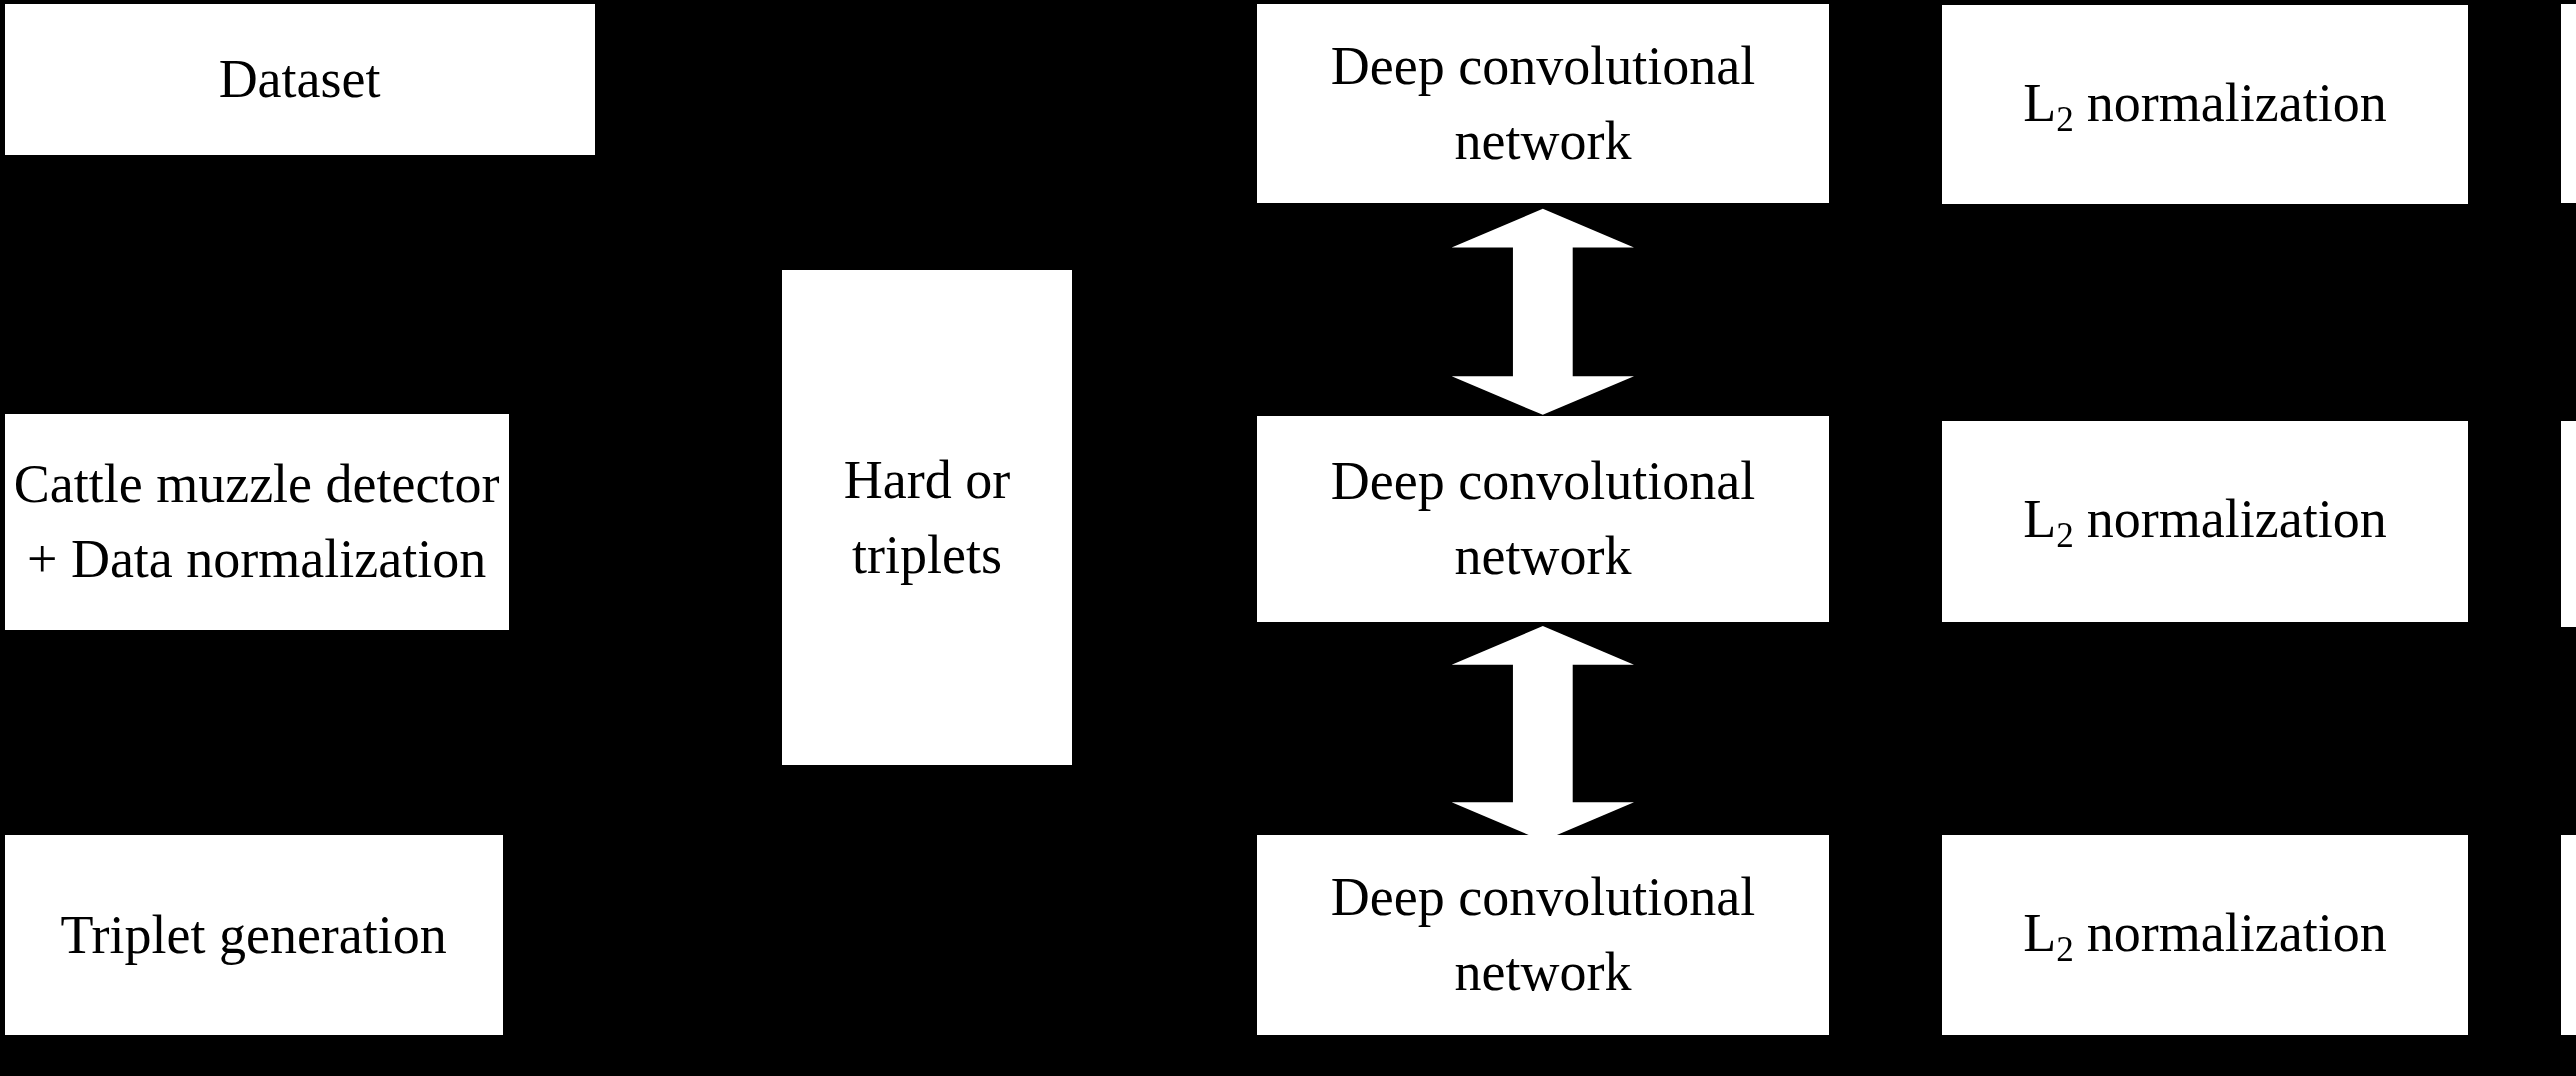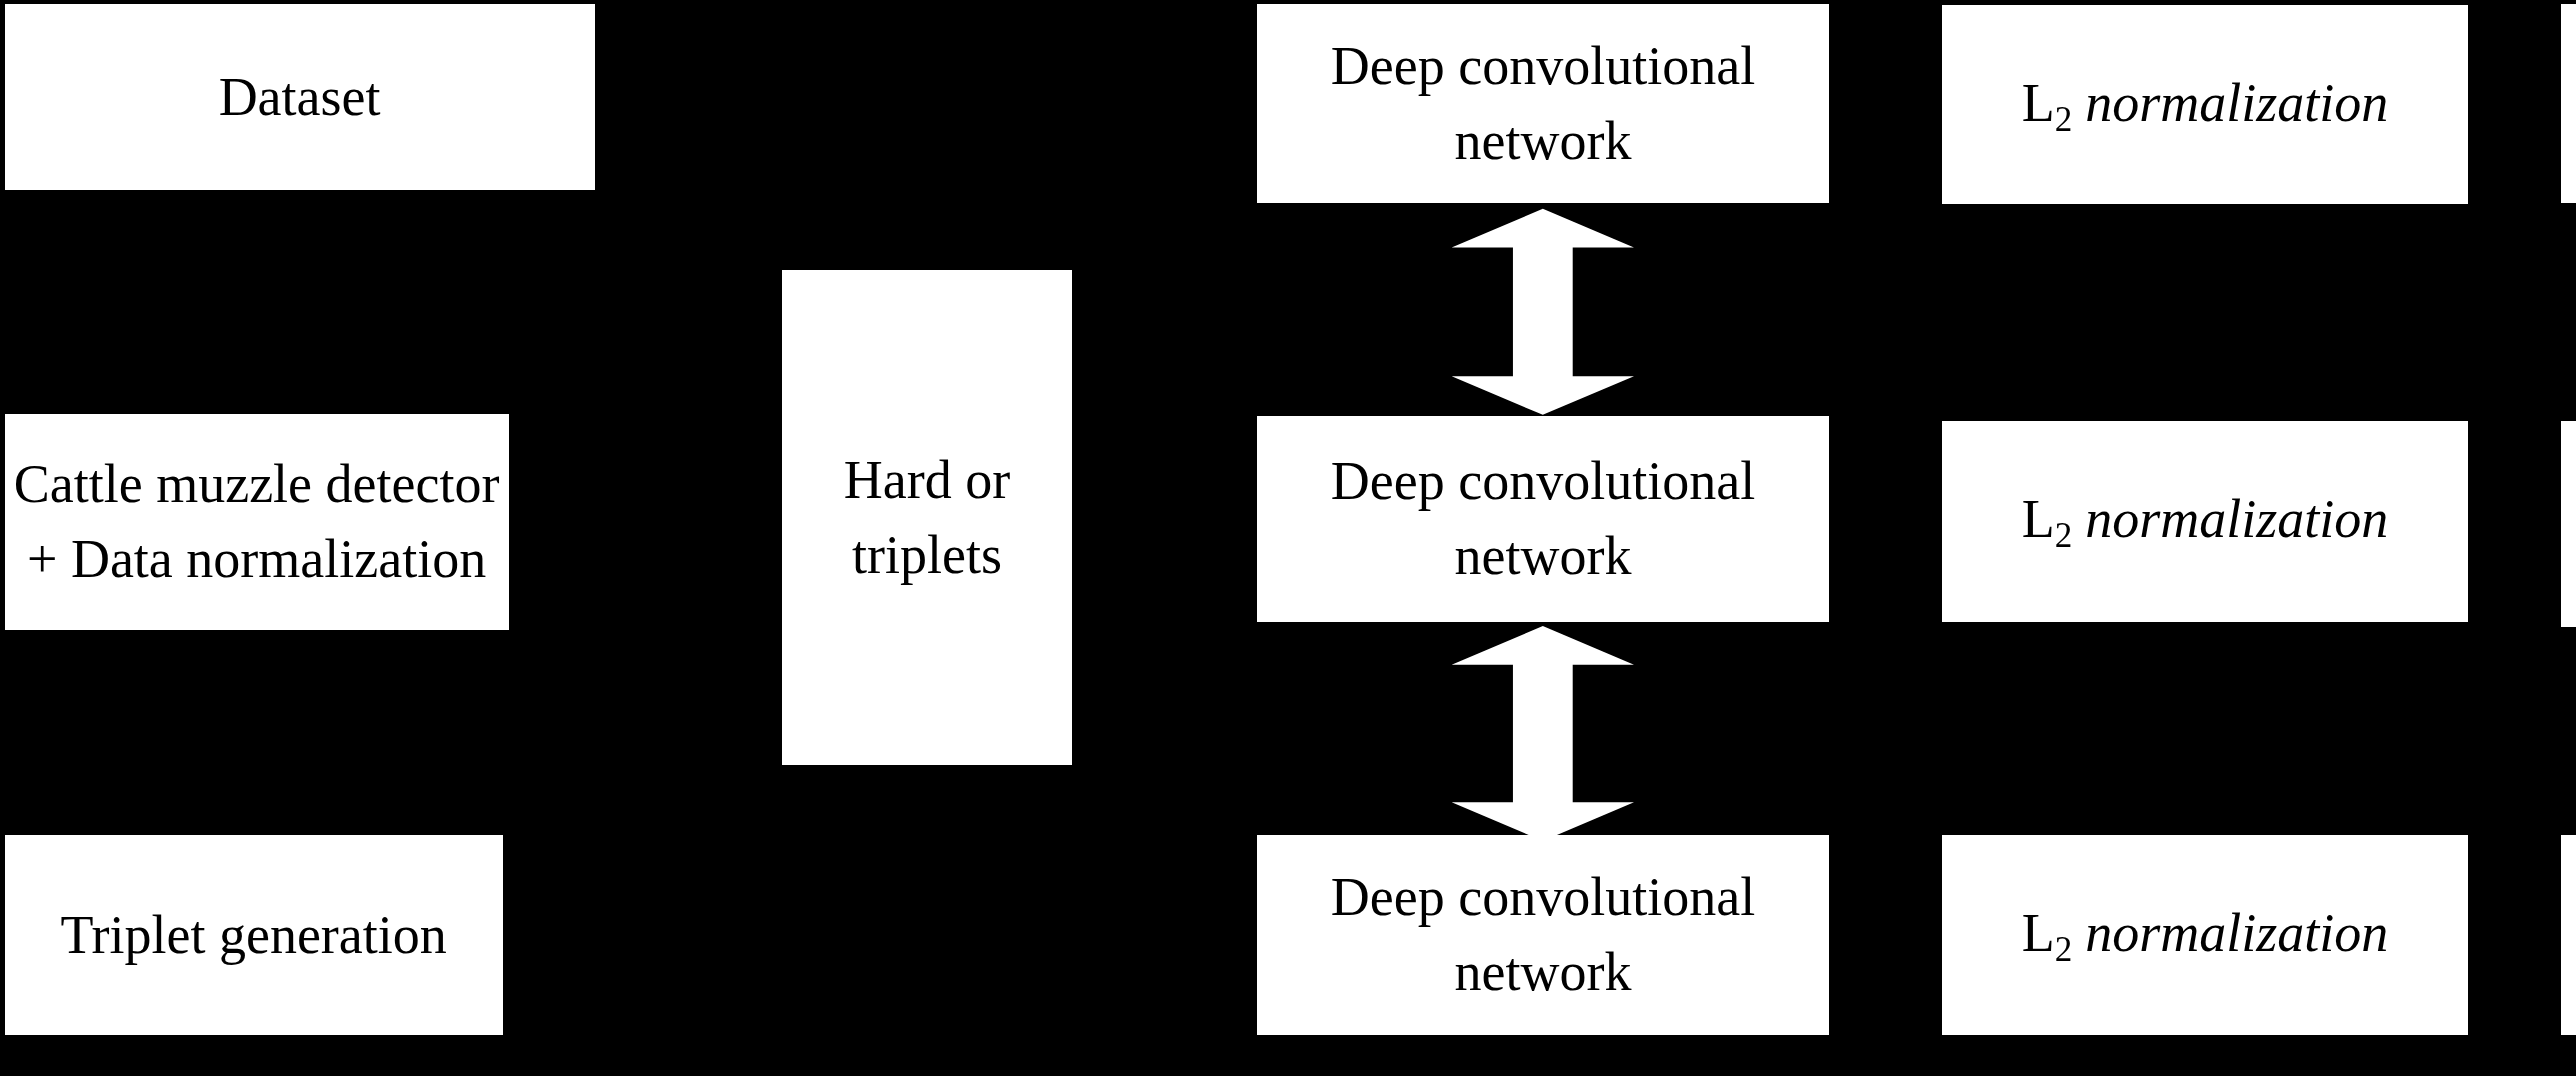--- a/index.html
+++ b/index.html
@@ -25,33 +25,33 @@
     text-align: center;
     font-size: 54px;
     line-height: 1.38;
     white-space: nowrap;
   }
   .node .line { display: block; }
   .sub {
     font-size: 0.65em;
     vertical-align: -0.28em;
   }
-  .rest { margin-left: 0.24em; font-style: italic; }
+  .rest { margin-left: 0.24em; }
   .arrow-layer {
     position: absolute;
     left: 0;
     top: 0;
     pointer-events: none;
   }
   .arrow-layer polygon { fill: #ffffff; }
 </style>
 </head>
 <body>
 
-<div class="node" style="left:4.6px; top:4.1px; width:590px; height:186px;">
+<div class="node" style="left:4.6px; top:4.1px; width:590px; height:151px;">
   <span class="line">Dataset</span>
 </div>
 
 <div class="node" style="left:4.6px; top:414px; width:504px; height:216px;">
   <span class="line">Cattle muzzle detector</span>
   <span class="line">+ Data normalization</span>
 </div>
 
 <div class="node" style="left:4.6px; top:835px; width:498px; height:200px;">
   <span class="line">Triplet generation</span>

